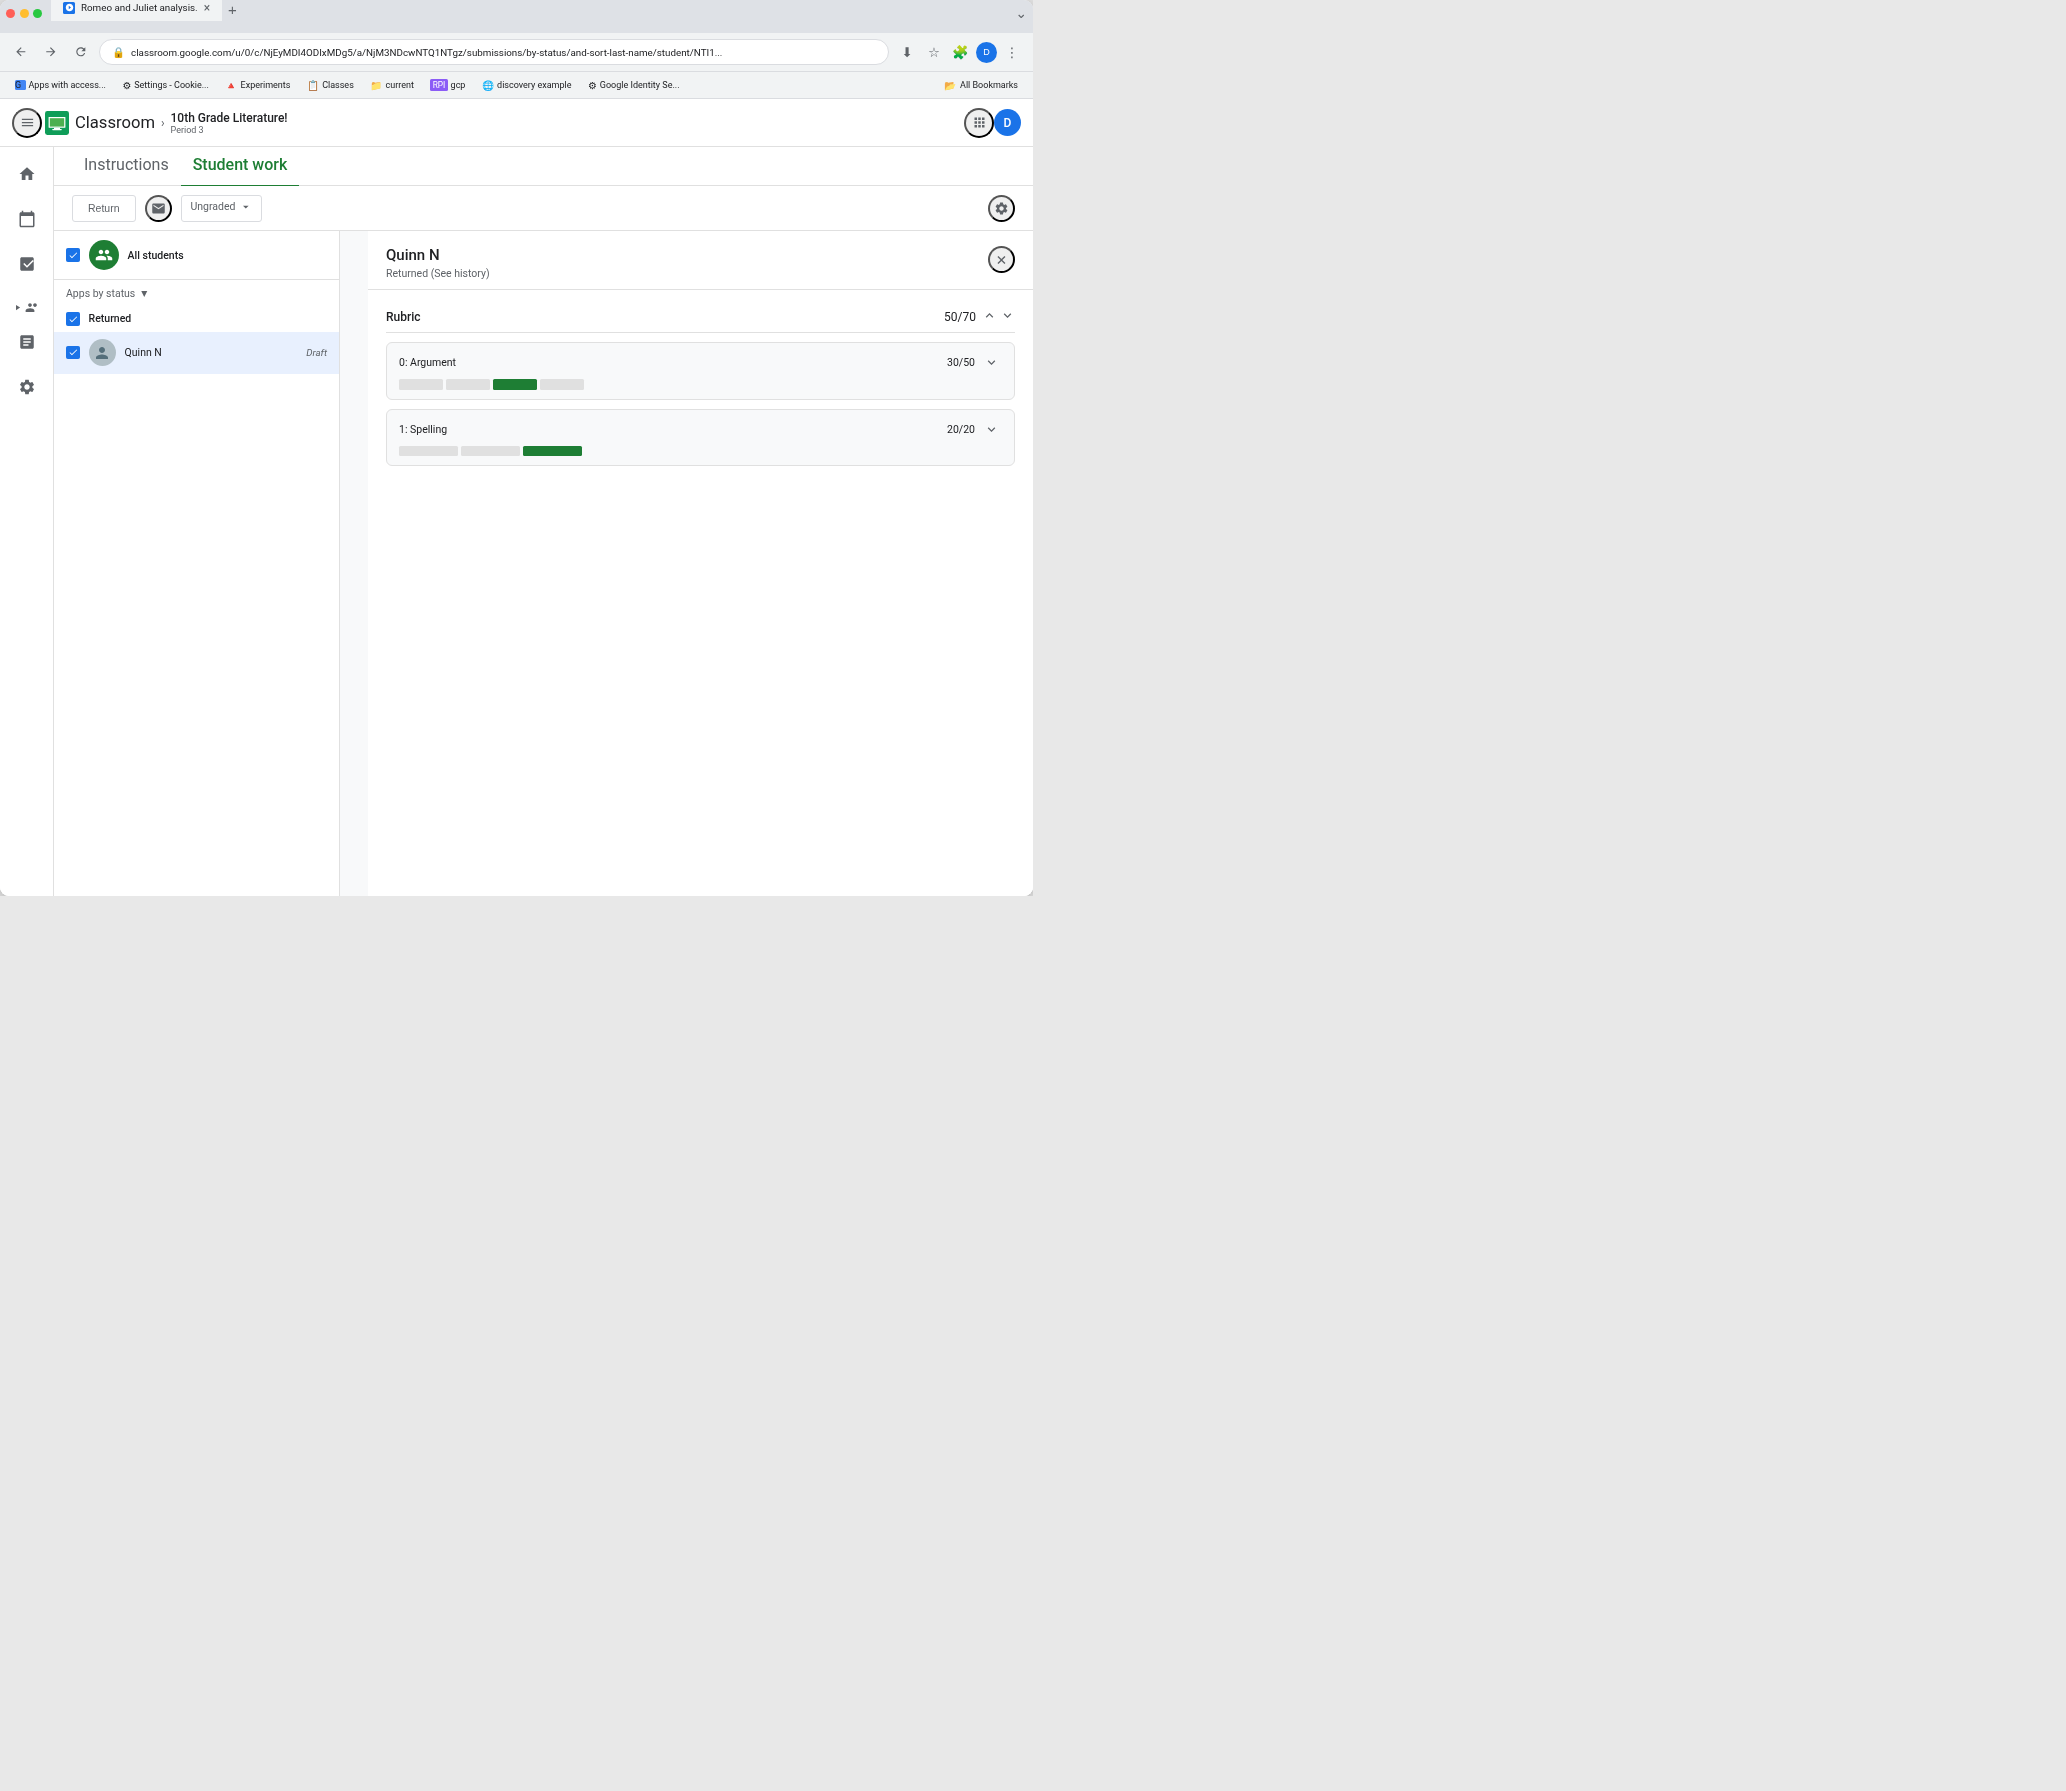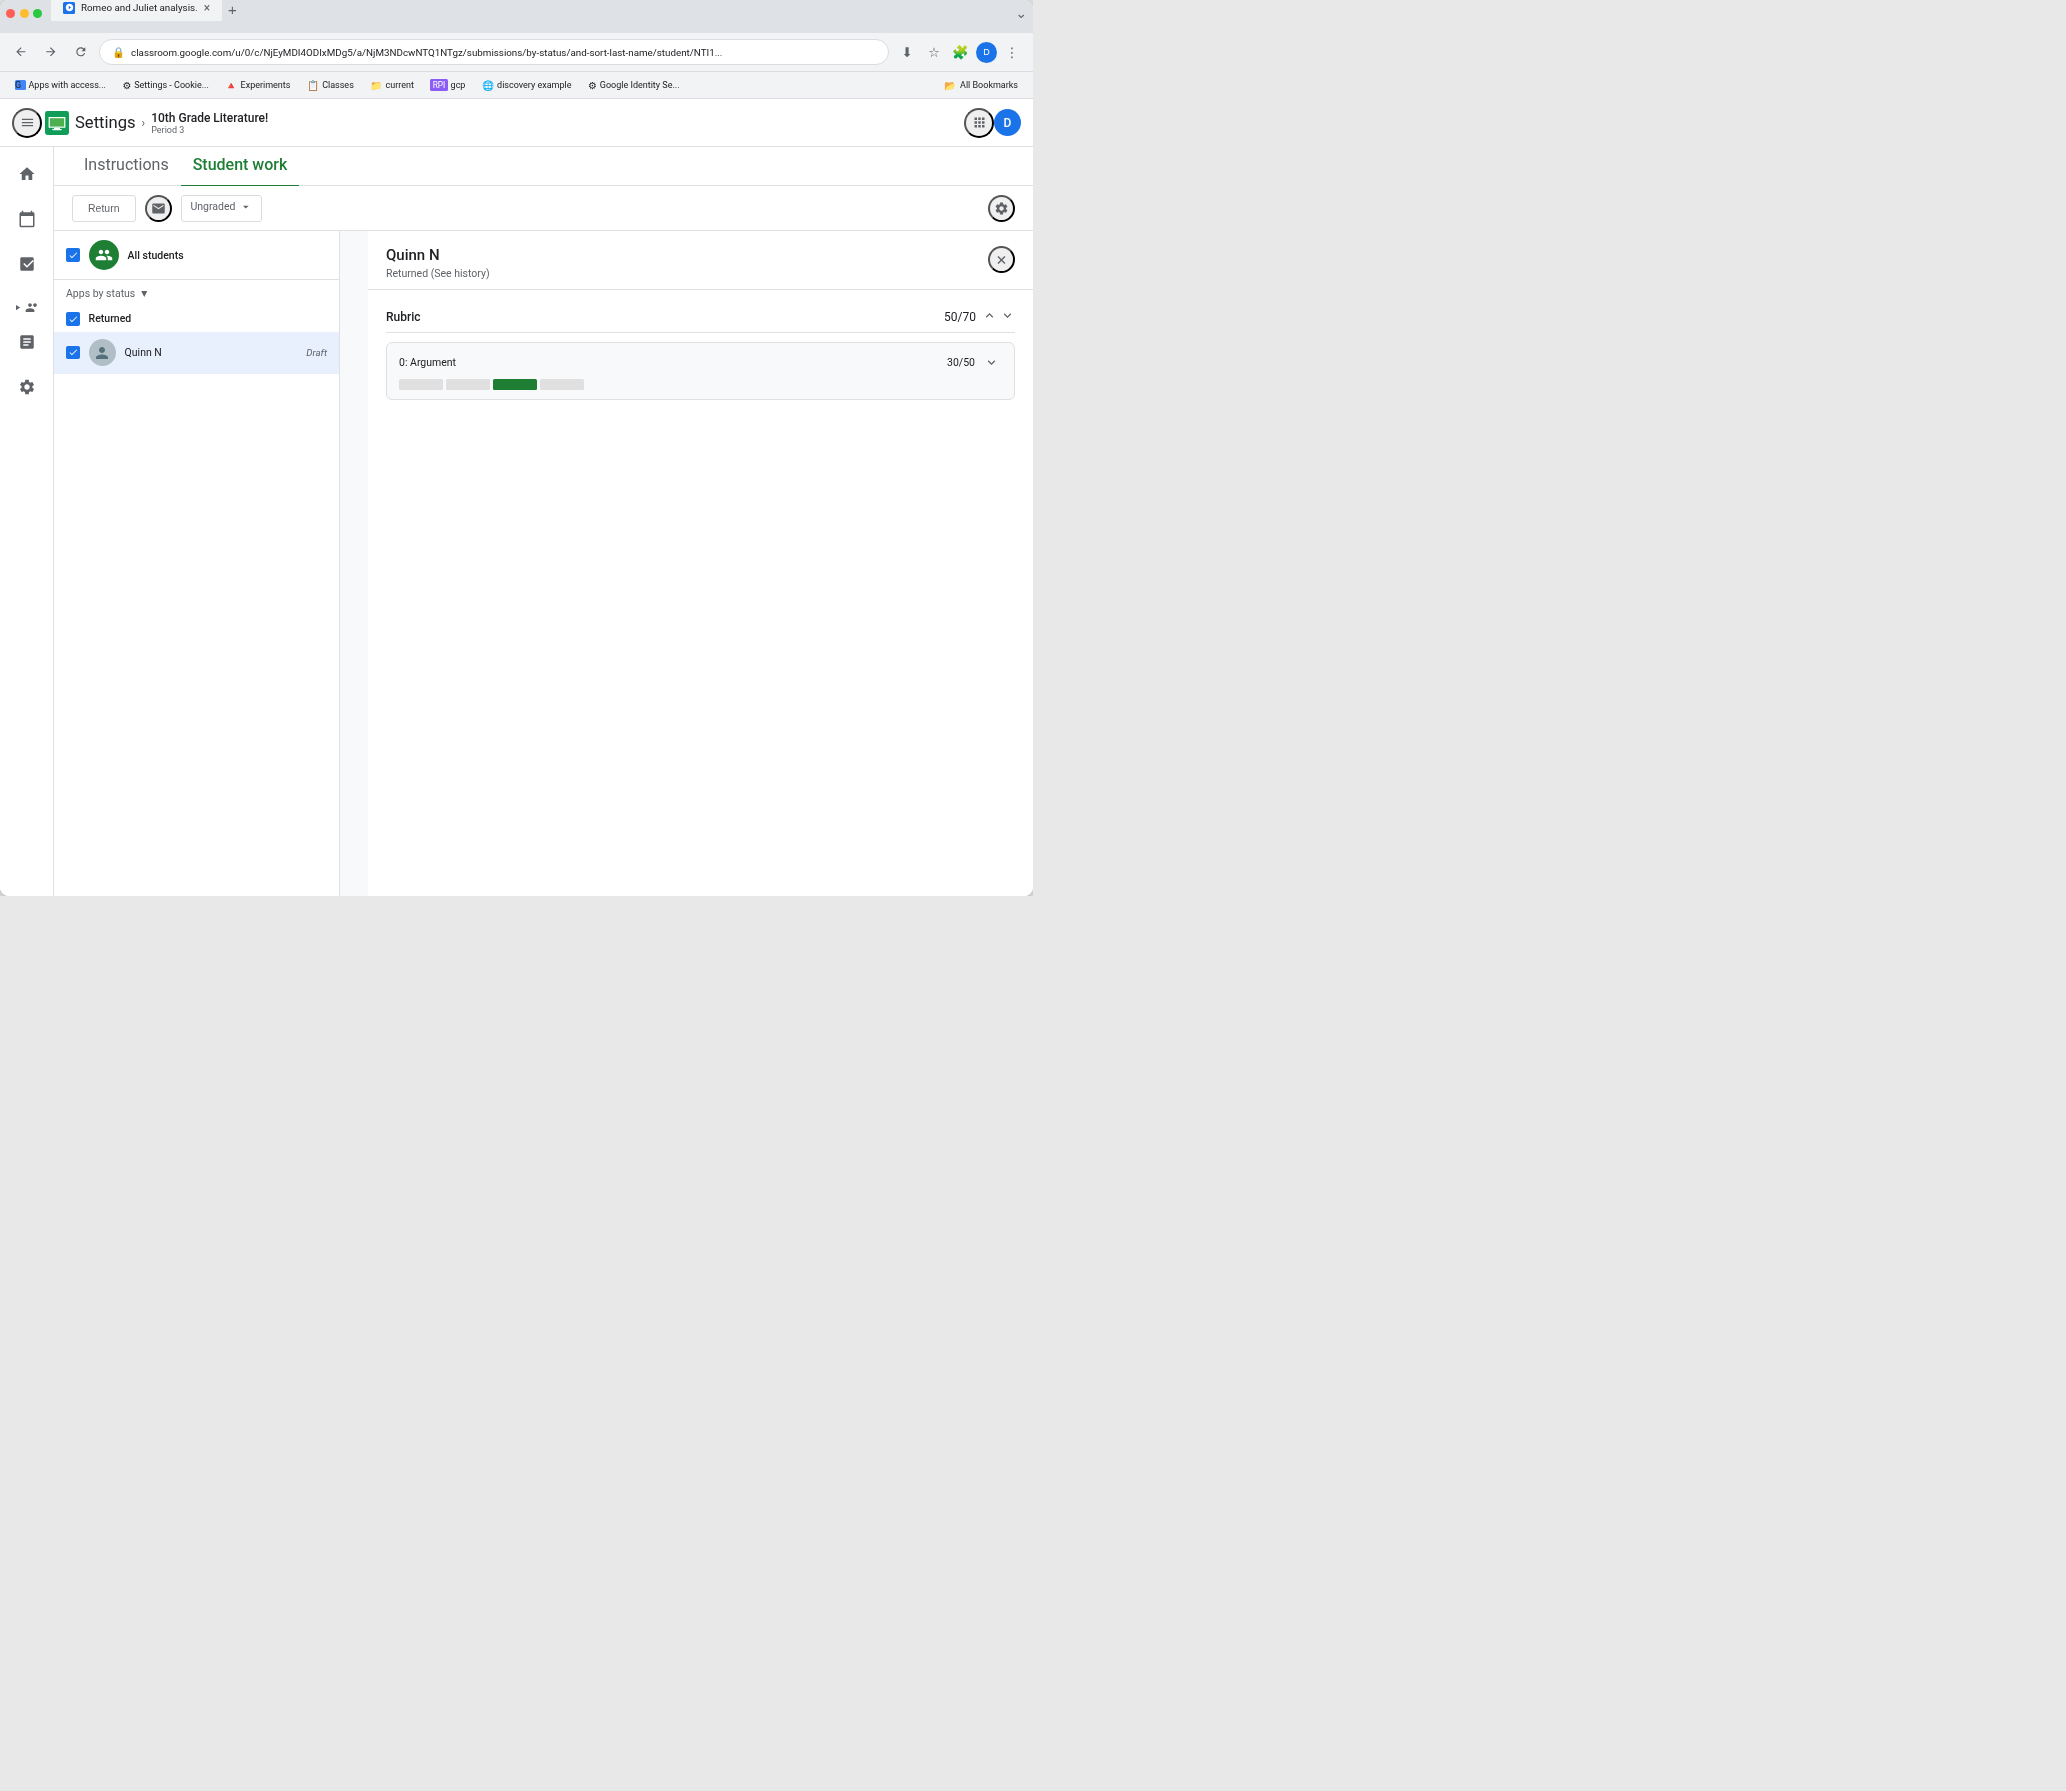--- a/index.html
+++ b/index.html
@@ -226,21 +226,21 @@
           </svg>
       </button>
       <div class="classroom-logo">
         <svg class="classroom-icon" viewBox="0 0 40 40">
           <rect width="40" height="40" rx="4" fill="#0f9d58"></rect>
           <rect x="6" y="10" width="28" height="18" rx="1" fill="white"></rect>
           <rect x="8" y="12" width="24" height="14" fill="#4caf50"></rect>
           <rect x="15" y="28" width="10" height="2" fill="white"></rect>
           <rect x="12" y="30" width="16" height="2" rx="1" fill="white"></rect>
         </svg>
-        <span class="classroom-text">Settings</span>
+        <span class="classroom-text">Classroom</span>
       </div>
       <span class="breadcrumb-sep">›</span>
       <div>
         <div class="course-title">10th Grade Literature!</div>
         <div class="course-period">Period 3</div>
       </div>
       <div class="top-nav-spacer"></div>
       <button class="apps-icon">
         <svg width="15" height="15" viewBox="0 0 24 24" fill="#5f6368">
             <path d="M4 8h4V4H4v4zm6 12h4v-4h-4v4zm-6 0h4v-4H4v4zm0-6h4v-4H4v4zm6 0h4v-4h-4v4zm6-10v4h4V4h-4zm-6 4h4V4h-4v4zm6 6h4v-4h-4v4zm0 6h4v-4h-4v4z"></path>
@@ -405,20 +405,38 @@
                   </div>
                 </div>
                 <div class="progress-bar-container">
                   <div class="progress-segment" style="width:44px;background:#e0e0e0;"></div>
                   <div class="progress-segment" style="width:44px;background:#e0e0e0;"></div>
                   <div class="progress-segment" style="width:44px;background:#1e7e34;"></div>
                   <div class="progress-segment" style="width:44px;background:#e0e0e0;"></div>
                 </div>
               </div>
 
+              <div class="rubric-item">
+                <div class="rubric-item-header">
+                  <span class="rubric-item-name">1: Spelling</span>
+                  <span class="rubric-item-score">
+                    <span>20</span>/<span>20</span>
+                  </span>
+                  <div class="expand-btn">
+                    <svg width="15" height="15" viewBox="0 0 24 24" fill="#5f6368">
+                        <path d="M16.59 8.59L12 13.17 7.41 8.59 6 10l6 6 6-6z"></path>
+                      </svg>
+                  </div>
+                </div>
+                <div class="progress-bar-container">
+                  <div class="progress-segment" style="width:59px;background:#e0e0e0;"></div>
+                  <div class="progress-segment" style="width:59px;background:#e0e0e0;"></div>
+                  <div class="progress-segment" style="width:59px;background:#1e7e34;"></div>
+                </div>
+              </div>
             </div>
 
           </div>
         </div>
       </div>
     </div>
   </div>
 </div>
 
 

